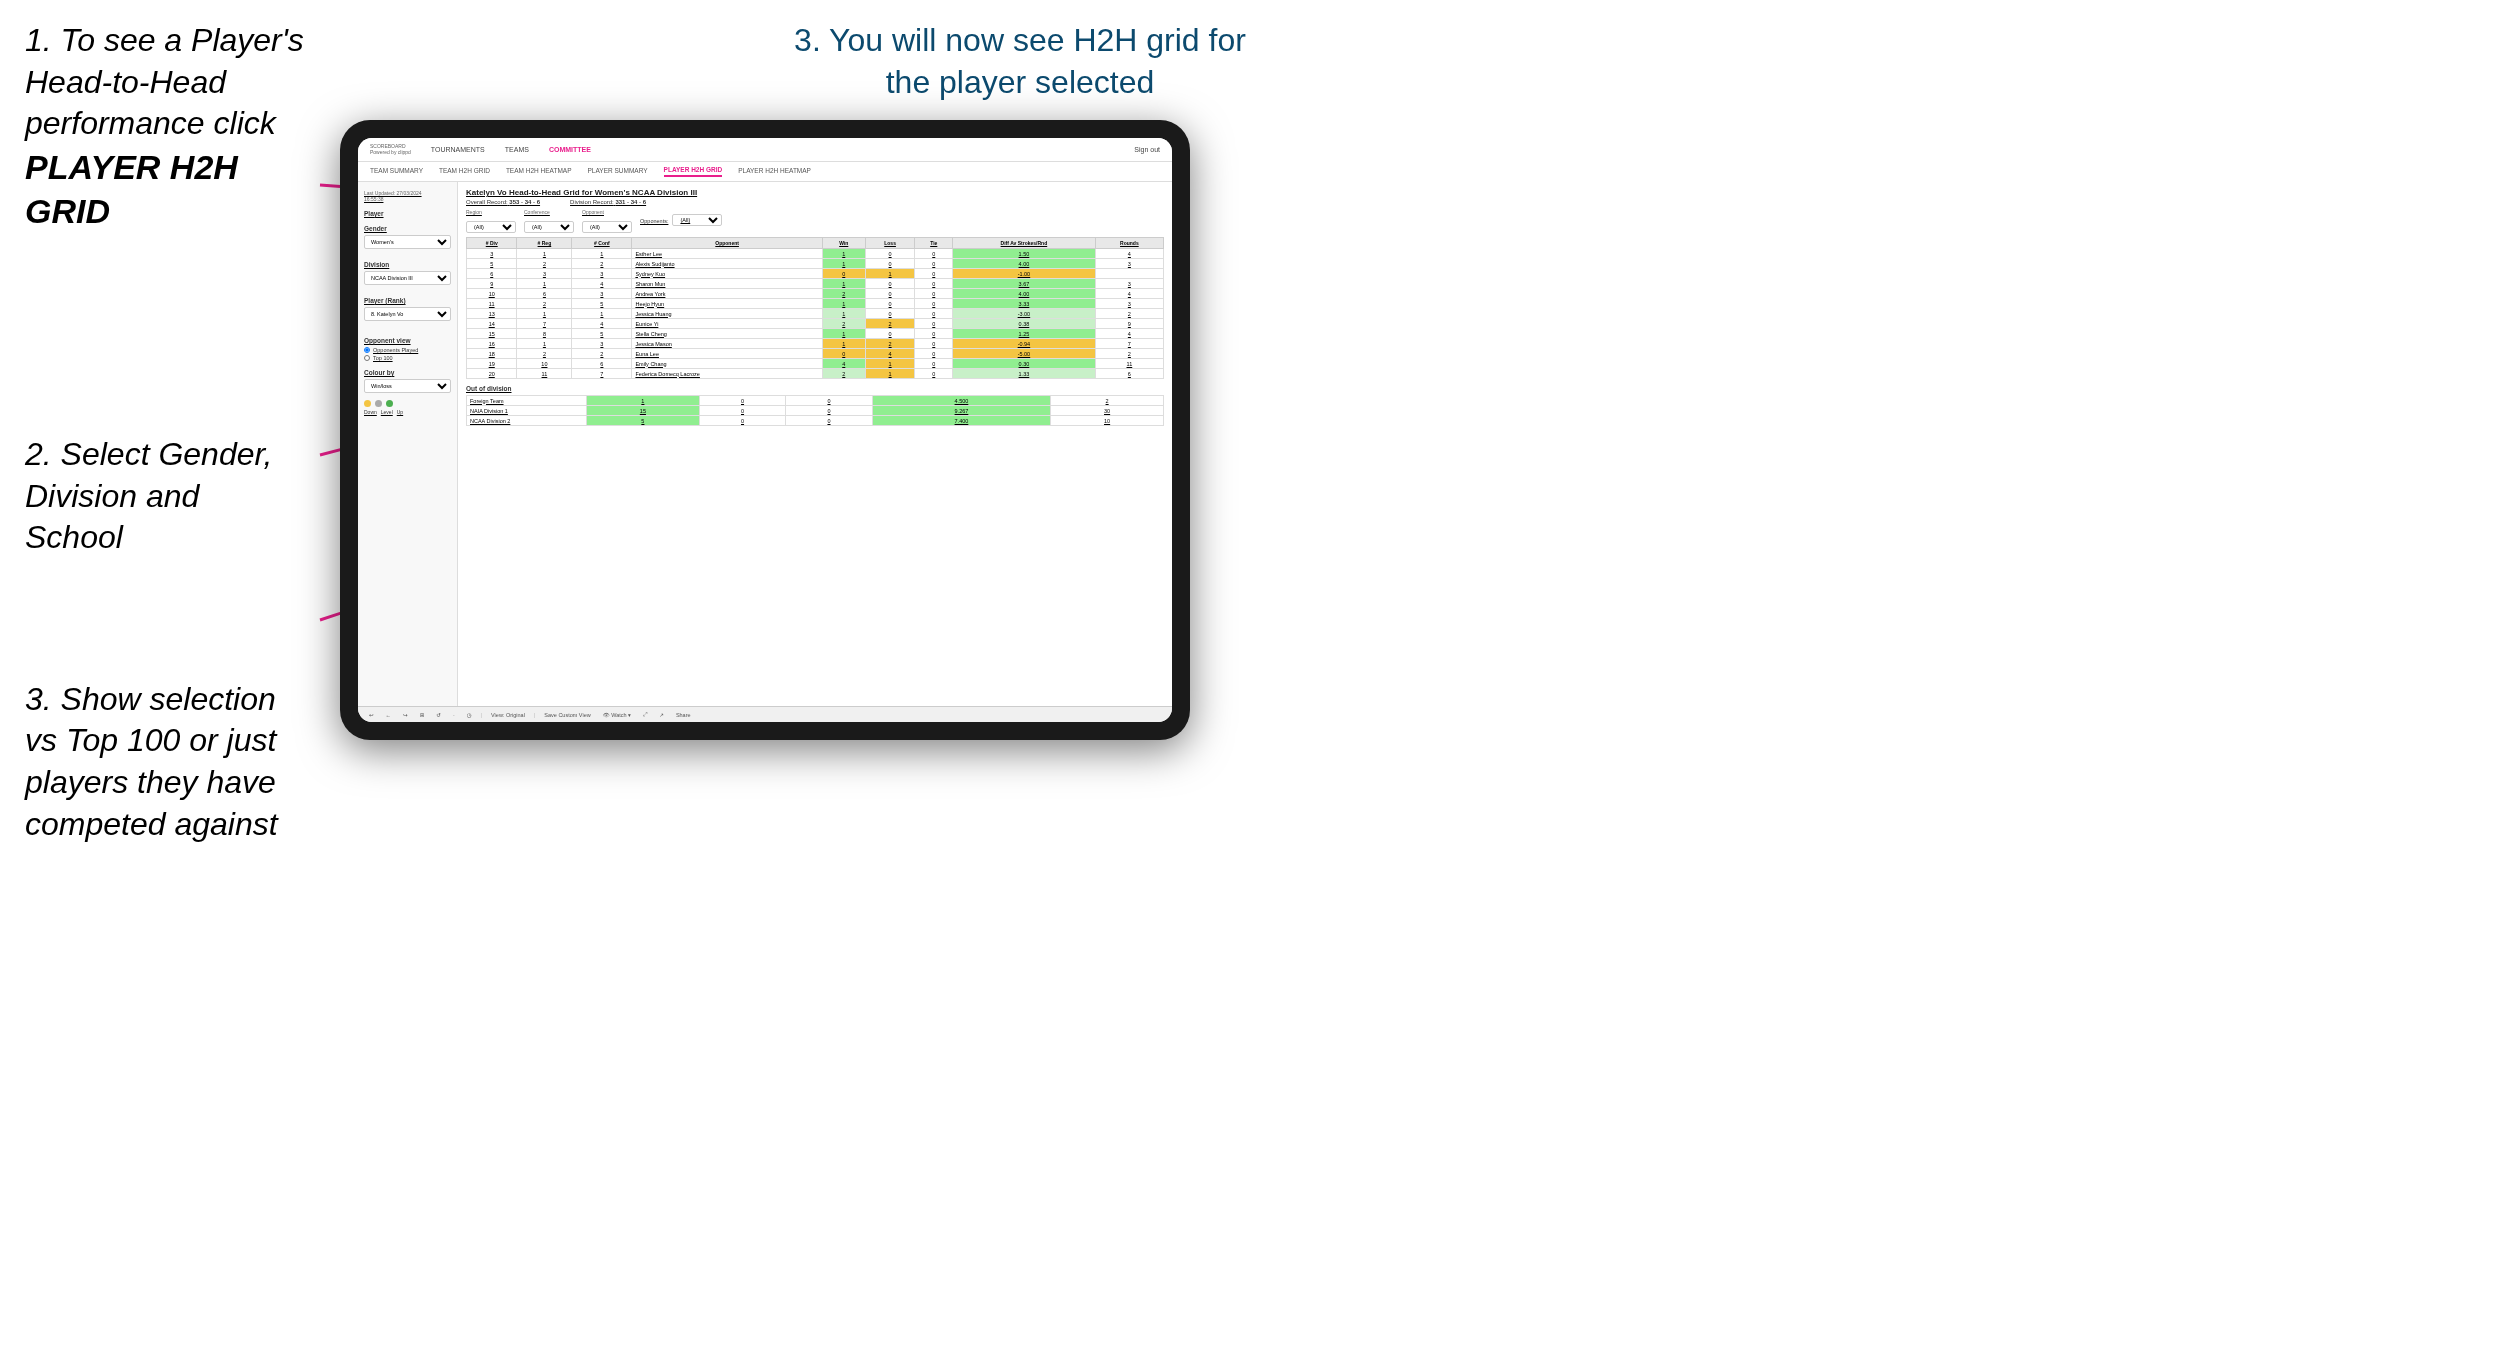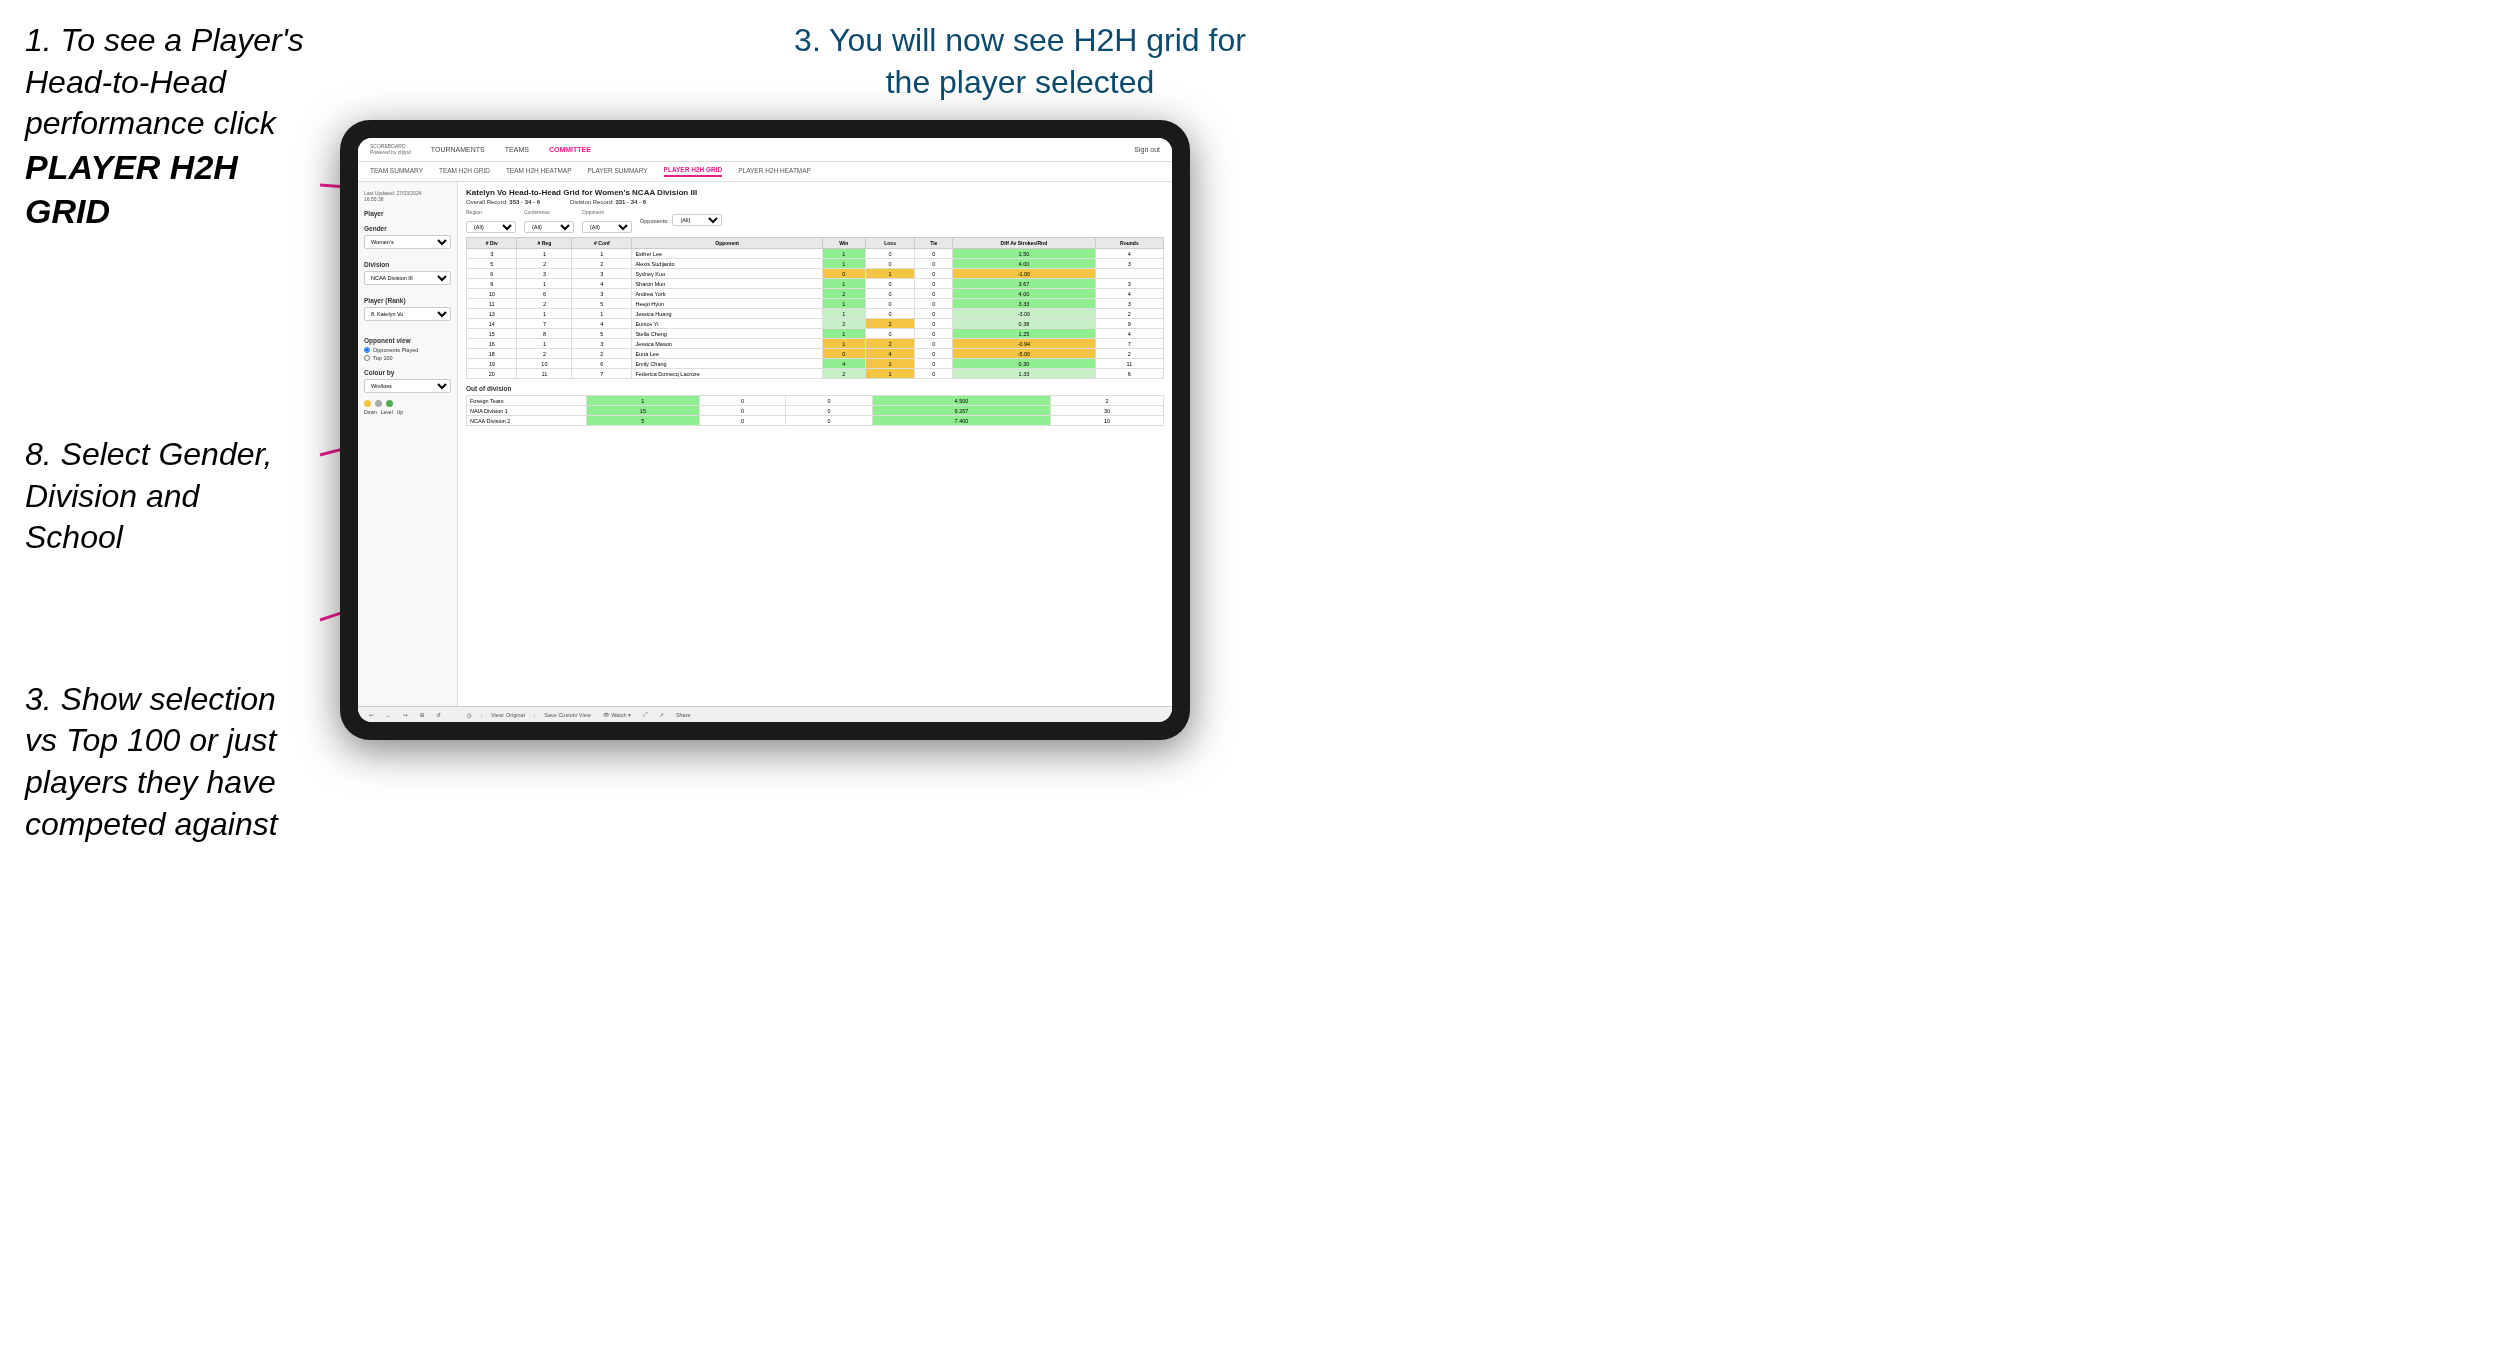--- a/index.html
+++ b/index.html
@@ -136,20 +136,21 @@
       border-bottom: 2px solid #e91e8c;
       font-weight: bold;
     }
 
     
     .main-content {
       flex: 1;
       display: flex;
       overflow: hidden;
       background: #f0abfc;
+      text-decoration: underline;
     }
 
     
     .sidebar {
       width: 100px;
       background: #f8f8f8;
       border-right: 1px solid #ddd;
       padding: 8px 6px;
       flex-shrink: 0;
       font-size: 6px;
@@ -348,21 +349,21 @@
   </defs>
 </svg>
 
 <div class="instructions">
   <div class="instruction-block">
     <span>1. To see a Player's Head-to-Head performance click</span>
     <br>
     <strong>PLAYER H2H GRID</strong>
   </div>
   <div class="instruction-block" style="margin-top: 200px;">
-    <span>8. Select Gender, Division and School</span>
+    <span>2. Select Gender, Division and School</span>
   </div>
   <div class="instruction-block" style="margin-top: 120px;">
     <span>3. Show selection vs Top 100 or just players they have competed against</span>
   </div>
 </div>
 
 <div class="instruction-top-right">
   <span>3. You will now see H2H grid for the player selected</span>
 </div>
 

